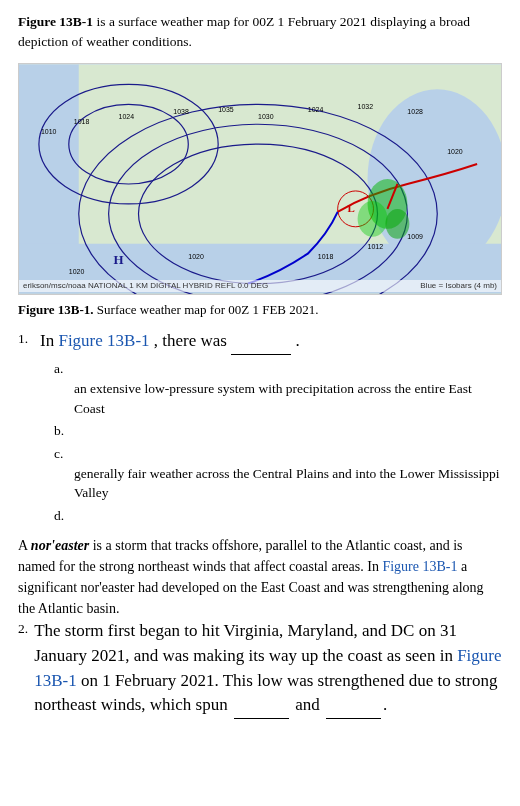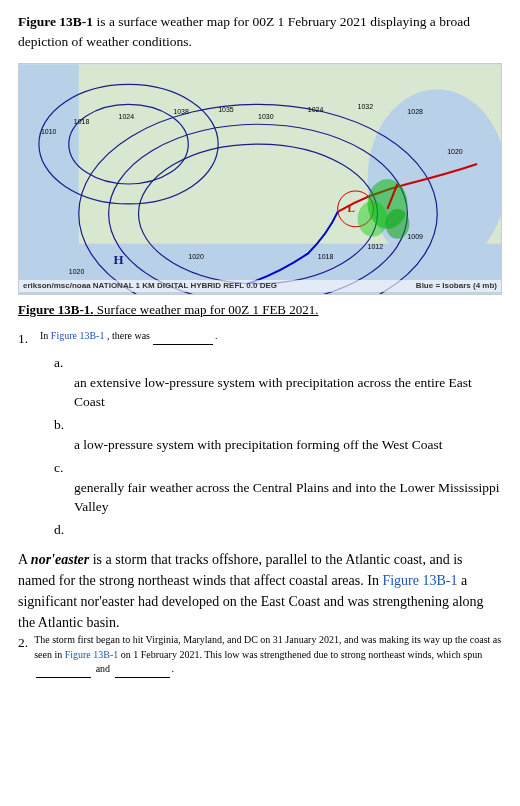--- a/index.html
+++ b/index.html
@@ -60,49 +60,47 @@
       bottom: 2px;
       left: 0;
       right: 0;
       font-size: 8px;
       font-family: Arial, sans-serif;
       color: #333;
       display: flex;
       justify-content: space-between;
       padding: 0 4px;
       background: rgba(255,255,255,0.6);
-      font-weight: bold;
     }
     .map-svg-overlay {
       position: absolute;
       top: 0; left: 0; width: 100%; height: 100%;
     }
     .figure-caption-bottom {
       font-size: 13px;
       margin-bottom: 10px;
       margin-top: 4px;
-      text-decoration: underline;
     }
     .figure-caption-bottom strong {
       font-weight: bold;
     }
     .question-block {
       margin-bottom: 10px;
     }
     .question-num {
       display: flex;
       gap: 6px;
       margin-bottom: 4px;
     }
     .question-num .num {
       min-width: 16px;
       font-size: 13.5px;
     }
     .question-text {
-      font-size: 10px;
+      font-size: 17px;
     }
     .link-text {
       color: #1a56b0;
     }
     .blank {
       display: inline-block;
       border-bottom: 1px solid #000;
       min-width: 60px;
     }
     .answer-choices {
@@ -229,21 +227,20 @@
       <span>.</span>
     </span>
   </div>
   <div class="answer-choices">
     <div class="answer-choice">
       <span class="choice-letter">a.</span>
       <span class="choice-text">an extensive low-pressure system with precipitation across the entire East Coast</span>
     </div>
     <div class="answer-choice">
       <span class="choice-letter">b.</span>
-      <span class="choice-text">a low-pressure system with precipitation forming off the West Coast</span>
     </div>
     <div class="answer-choice">
       <span class="choice-letter">c.</span>
       <span class="choice-text">generally fair weather across the Central Plains and into the Lower Mississippi Valley</span>
     </div>
     <div class="answer-choice">
       <span class="choice-letter">d.</span>
     </div>
   </div>
 </div>

